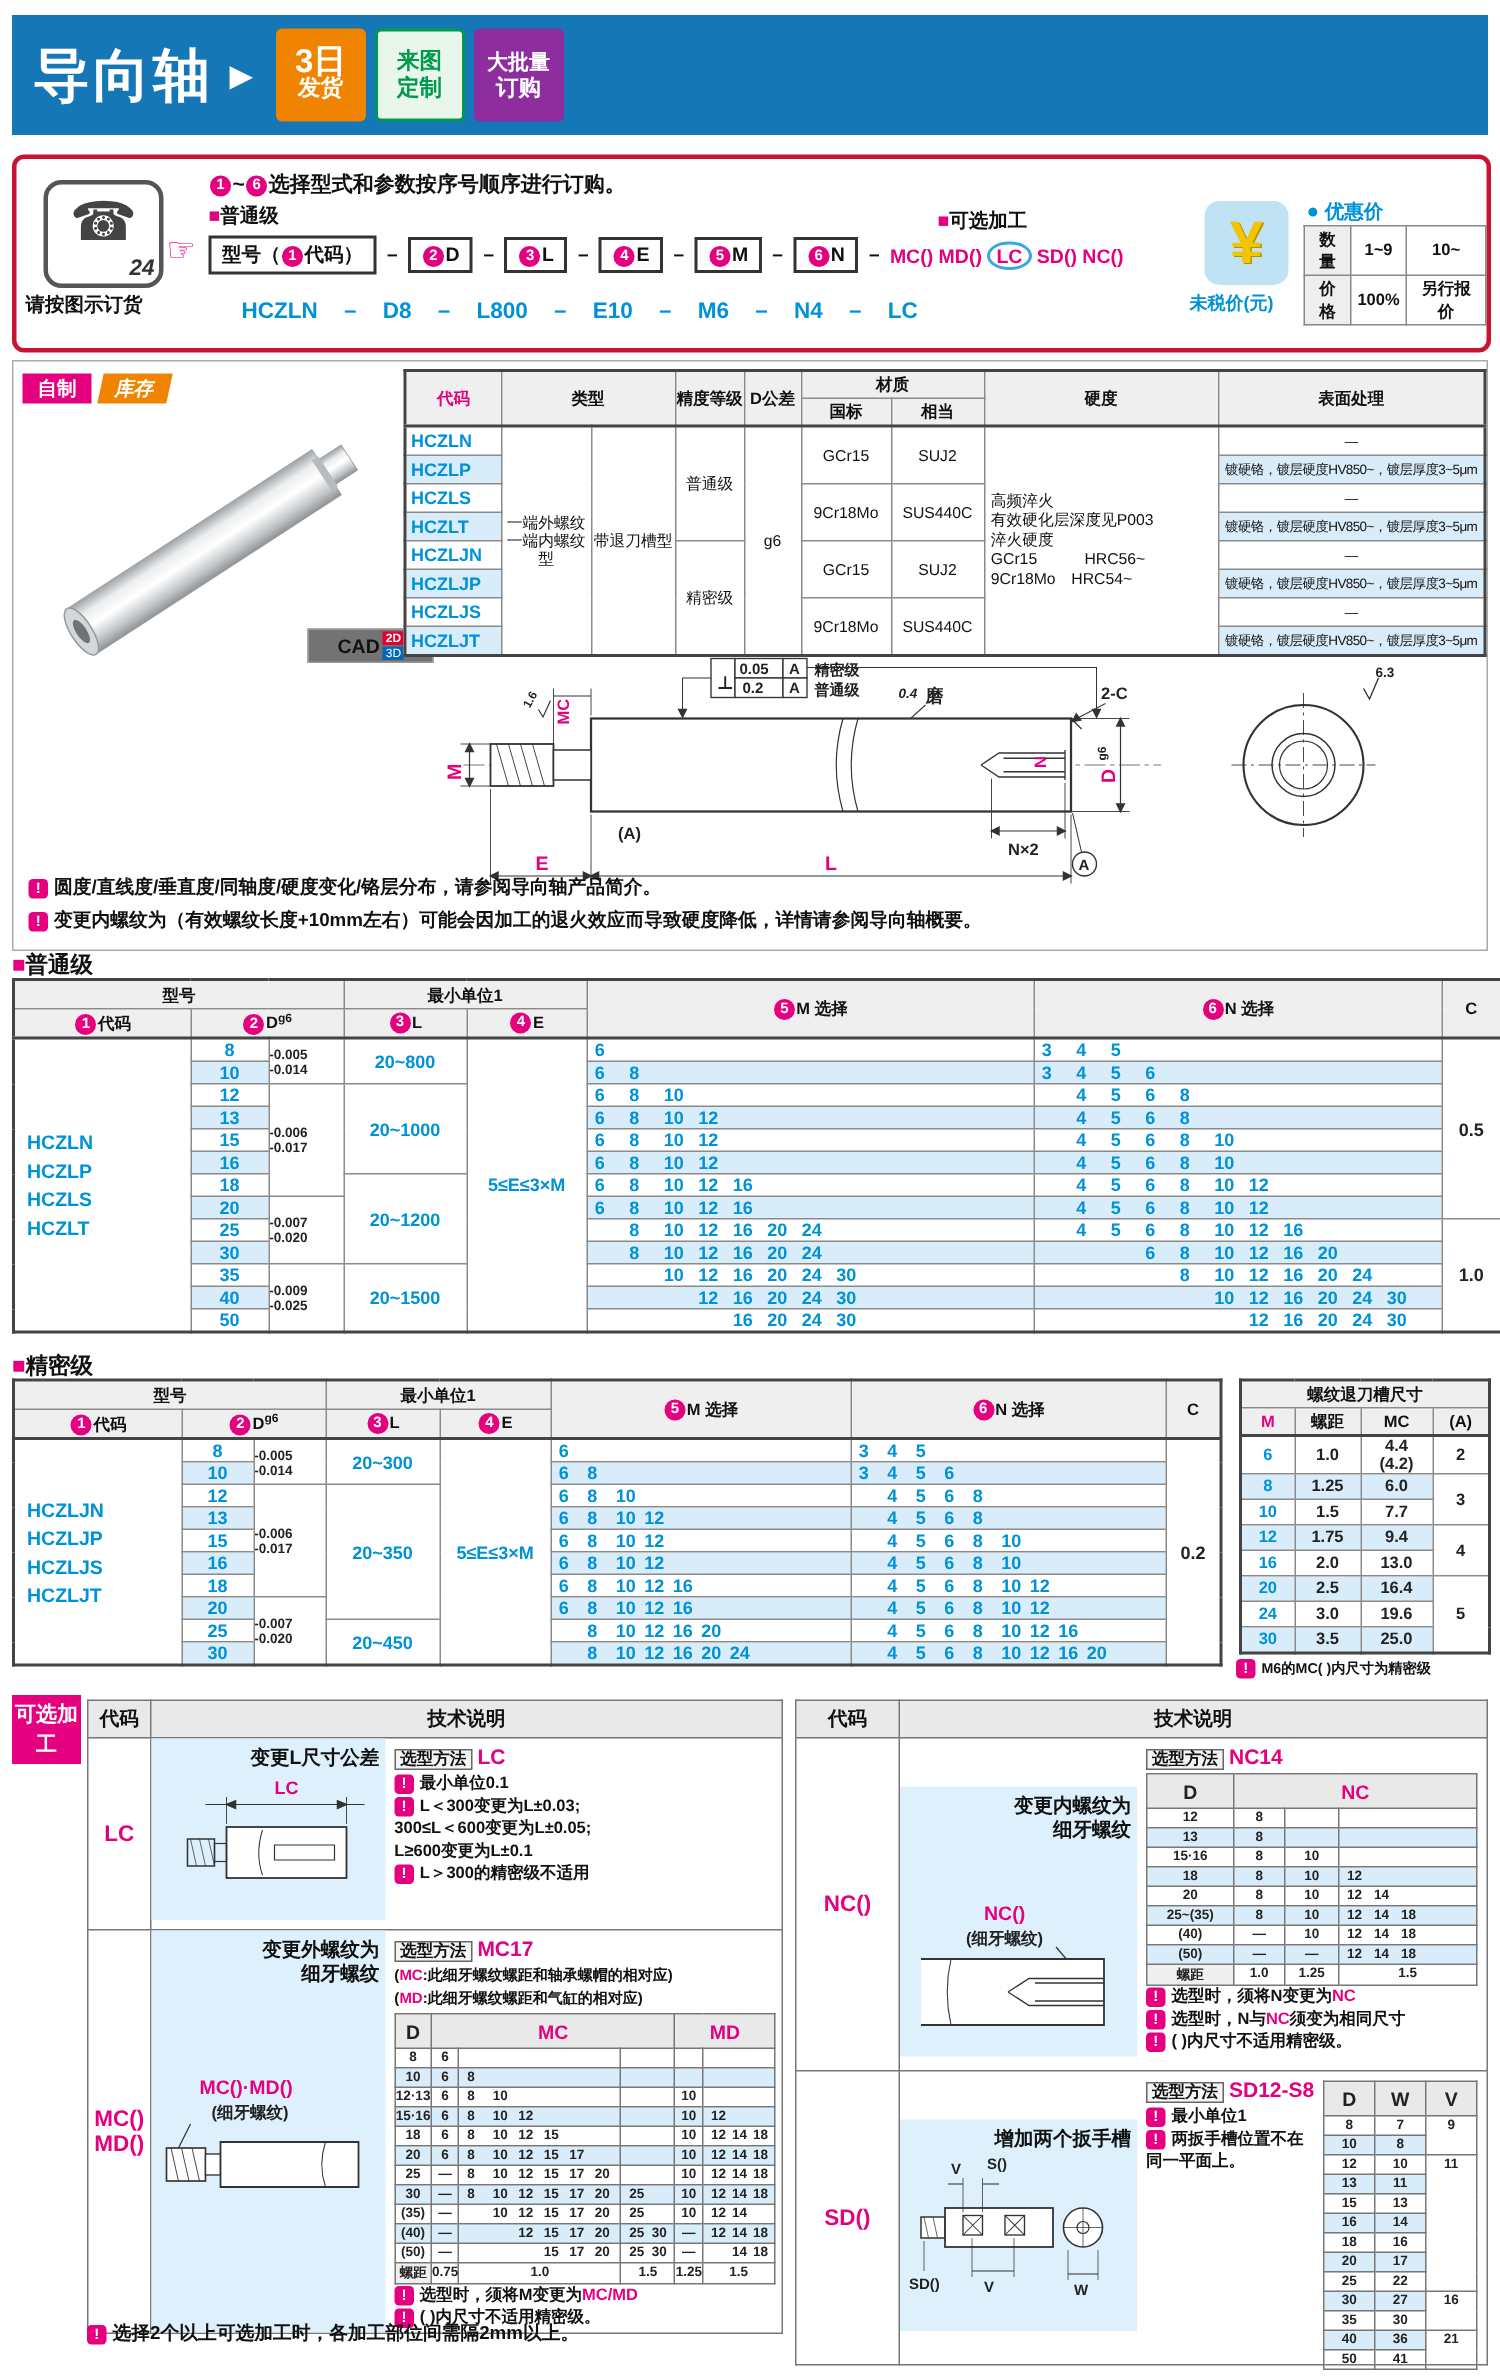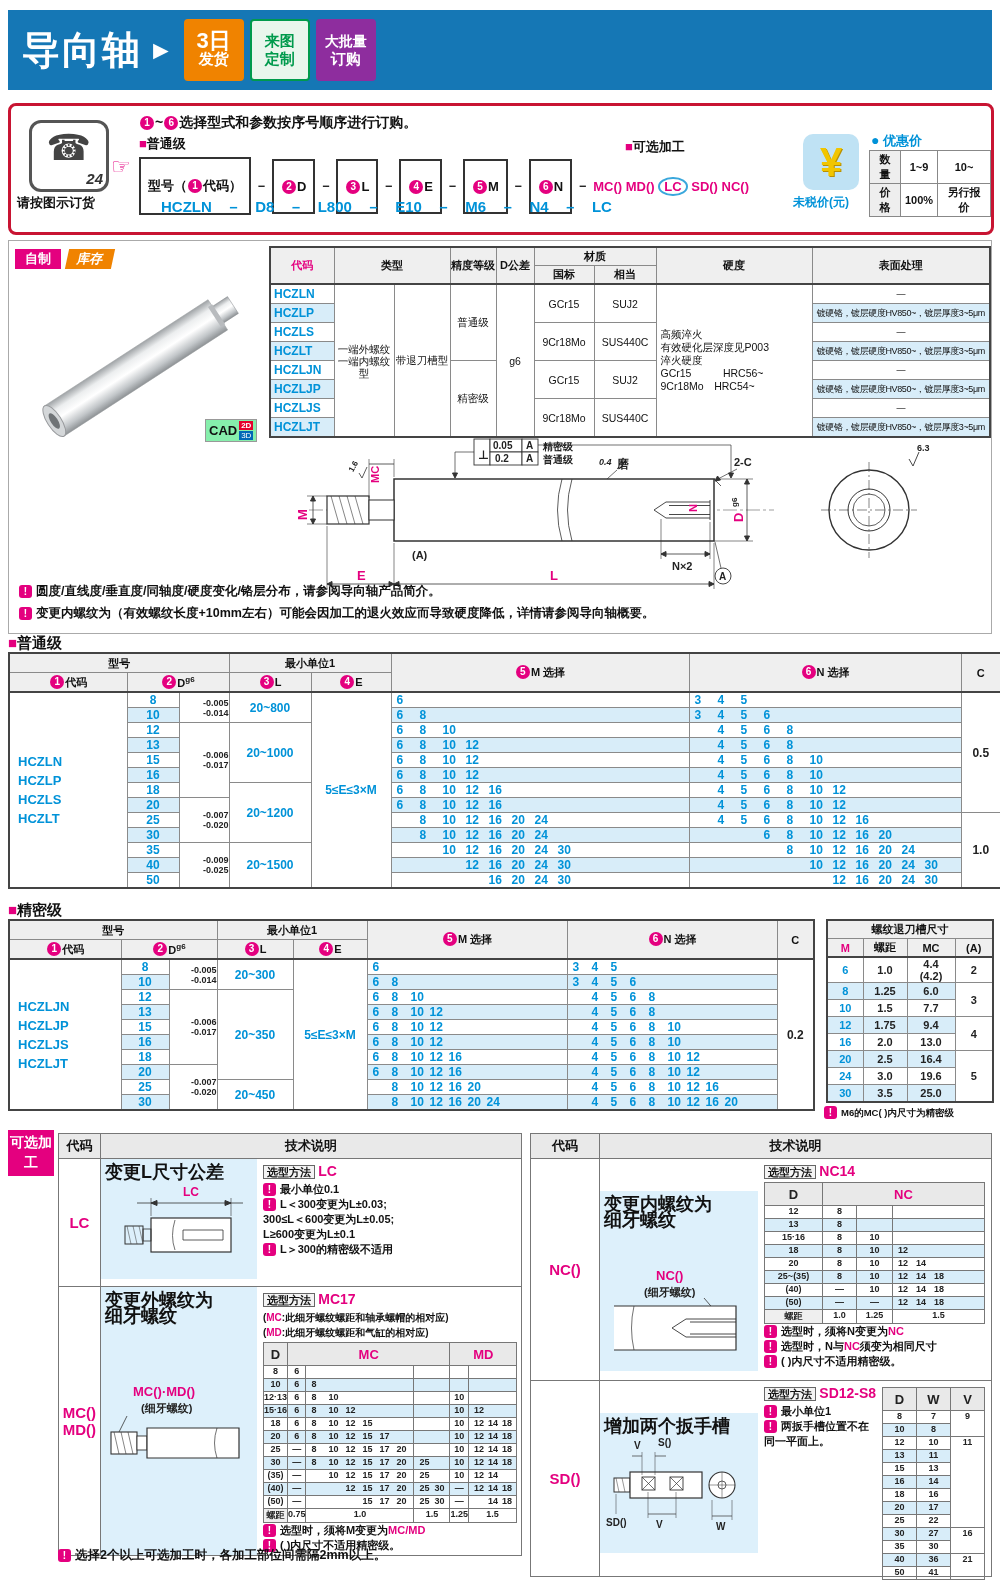--- a/index.html
+++ b/index.html
@@ -28,39 +28,39 @@
   .phone .ph-24{position:absolute;right:3px;bottom:2px;font-size:15px;font-weight:bold;font-style:italic;color:#333;}
   .phone-cap{position:absolute;left:6px;top:88px;width:100px;font-size:13px;font-weight:bold;}
   .finger{position:absolute;left:100px;top:48px;color:#e4007f;font-size:22px;}
   .ord-main{position:absolute;left:128px;top:8px;width:640px;}
   .ord-inst{font-size:14px;font-weight:bold;}
   .circ{display:inline-block;width:14px;height:14px;line-height:14px;border-radius:50%;background:#e4007f;color:#fff;
         font-size:10px;font-weight:bold;text-align:center;vertical-align:1px;margin:0 1px;}
   .sq{color:#e4007f;font-weight:bold;}
   .ord-grade{font-size:13px;font-weight:bold;margin-top:3px;}
   .ord-codes{display:flex;align-items:center;margin-top:4px;font-weight:bold;font-size:13px;}
-  .cbox{border:2px solid #333;background:#fff;padding:18px 7px;white-space:nowrap;}
+  .cbox{border:2px solid #333;background:#fff;padding:2px 7px;white-space:nowrap;}
   .dash{margin:0 4px;}
   .optcodes{color:#e4007f;white-space:nowrap;}
   .lc-ellipse{border:2px solid #39a7dc;border-radius:50%;padding:0 4px;}
   .ord-opt-label{position:absolute;left:614px;top:32px;font-size:13px;font-weight:bold;}
   .ord-example{position:absolute;left:150px;top:92px;color:#0092d8;font-size:15px;font-weight:bold;word-spacing:10px;}
   .yen{position:absolute;left:792px;top:28px;width:56px;height:56px;background:#bfe2f4;border-radius:10px;text-align:center;}
   .yen span{font-size:40px;font-weight:bold;color:#f1c500;text-shadow:1px 1px 0 #b98f00;line-height:56px;}
   .untaxed{position:absolute;left:782px;top:88px;color:#0092d8;font-weight:bold;font-size:12px;}
   .disc-title{position:absolute;left:860px;top:26px;color:#0092d8;font-weight:bold;font-size:13px;}
   .disc-dot{color:#0092d8;font-size:14px;}
   .price-tbl{position:absolute;left:858px;top:44px;border-collapse:collapse;font-size:11px;}
   .price-tbl td{border:1px solid #888;padding:1px 4px;font-weight:bold;text-align:center;}
   .price-tbl td.ph{background:#eee;}
   
   .mainbox{position:absolute;left:8px;top:240px;width:982px;height:392px;border:1px solid #aaa;}
   .tag-self{position:absolute;left:6px;top:8px;width:46px;height:20px;background:#e4007f;color:#fff;font-size:13px;font-weight:bold;text-align:center;line-height:20px;}
   .tag-stock{position:absolute;left:58px;top:8px;width:46px;height:20px;background:#f08300;color:#fff;font-size:13px;font-weight:bold;text-align:center;line-height:20px;transform:skewX(-12deg);}
-  .cadbadge{position:absolute;left:196px;top:178px;border:1px solid #999;background:#86efac;display:flex;align-items:center;padding:1px 3px;gap:2px;}
+  .cadbadge{position:absolute;left:196px;top:178px;border:1px solid #999;background:#737373;display:flex;align-items:center;padding:1px 19px;gap:2px;}
   .cadbadge .cadtxt{font-size:13px;font-weight:bold;}
   .cadbadge .dd{display:flex;flex-direction:column;gap:1px;}
   .cadbadge .d2{background:#e5002d;color:#fff;font-size:8px;font-weight:bold;padding:0 2px;}
   .cadbadge .d3{background:#0068b7;color:#fff;font-size:8px;font-weight:normal;padding:0 2px;}
   
   table.dtable{border-collapse:collapse;table-layout:fixed;background:#fff;}
   table.dtable th,table.dtable td{border:1px solid #8a8a8a;overflow:hidden;}
   table.dtable thead th{background:#efefef;font-size:11px;font-weight:bold;padding:1px 0;}
   table.dtable thead{border-bottom:2px solid #444;}
   table.dtable{border:2px solid #444;}
@@ -74,21 +74,21 @@
   .hardcell div{line-height:13px;}
   .surfcell{font-size:9px;letter-spacing:-0.4px;}
   
   .sec-label{position:absolute;font-size:15px;font-weight:bold;}
   #common-table{position:absolute;left:8px;top:652px;width:984px;}
   #precision-table{position:absolute;left:8px;top:919px;width:805px;}
   .shaft th{height:16px;}
   .shaft td{padding:0;height:14px;font-weight:bold;color:#0092d8;text-align:center;font-size:12px;}
   .model-cell{vertical-align:middle;}
   .model-name{font-size:13px;font-weight:bold;color:#0092d8;text-align:left;padding-left:8px;line-height:19px;}
-  .tolcell div{font-size:9px;font-weight:bold;color:#222;line-height:10px;text-align:right;}
+  .tolcell div{font-size:9px;font-weight:bold;color:#222;line-height:10px;text-align:left;}
   .lcell,.ecell{font-size:12px;}
   .ccell{color:#222 !important;font-size:12px;}
   .numcell{text-align:left !important;white-space:nowrap;}
   .slot{display:inline-block;text-align:left;}
   .dsup{font-size:8px;vertical-align:super;}
   
   #relief-table{position:absolute;left:826px;top:919px;width:166px;}
   #relief-table td{padding:0;text-align:center;font-weight:bold;font-size:11px;color:#222;height:16px;}
   #relief-table .mcol{color:#0092d8;}
   .relief-note{position:absolute;left:824px;top:1106px;width:176px;font-size:9.5px;font-weight:bold;}
@@ -103,21 +103,21 @@
   table.opt th{border:1px solid #777;background:#e9e9e9;font-size:13px;font-weight:bold;height:22px;}
   table.opt td{border:1px solid #777;padding:0;vertical-align:top;}
   #opt-left{left:58px;top:1133px;width:464px;}
   #opt-right{left:530px;top:1133px;width:462px;}
   .opt-code{width:68px;text-align:center;vertical-align:middle !important;color:#e4007f;font-size:15px;font-weight:bold;}
   .opt-desc{display:flex;}
   .desc-left{background:#ddf0fb;padding:5px 4px;}
   #opt-left .desc-left{width:148px;}
   #opt-right .desc-left{width:150px;margin-top:32px;}
   .desc-right{flex:1;padding:4px 4px 2px 6px;position:relative;}
-  .opt-title{font-size:18px;font-weight:bold;line-height:16px;}
+  .opt-title{font-size:13px;font-weight:bold;line-height:16px;text-align:right;}
   .method{font-size:12px;font-weight:bold;margin-bottom:2px;}
   .method-box{border:1px solid #666;background:#f4f4f4;padding:0 3px;font-size:11px;}
   .method-val{color:#e4007f;font-size:14px;}
   .opt-note{font-size:11px;font-weight:bold;line-height:15px;}
   .accent{color:#e4007f;}
   .mini{border-collapse:collapse;margin-top:2px;}
   .mini td,.mini th{border:1px solid #999;padding:0;font-size:9px;font-weight:bold;color:#222;height:12px;text-align:center;white-space:nowrap;}
   .mini th{background:#efefef;}
   .mini .mhead{color:#e4007f;}
   .mini .numcell{padding-left:2px;}

